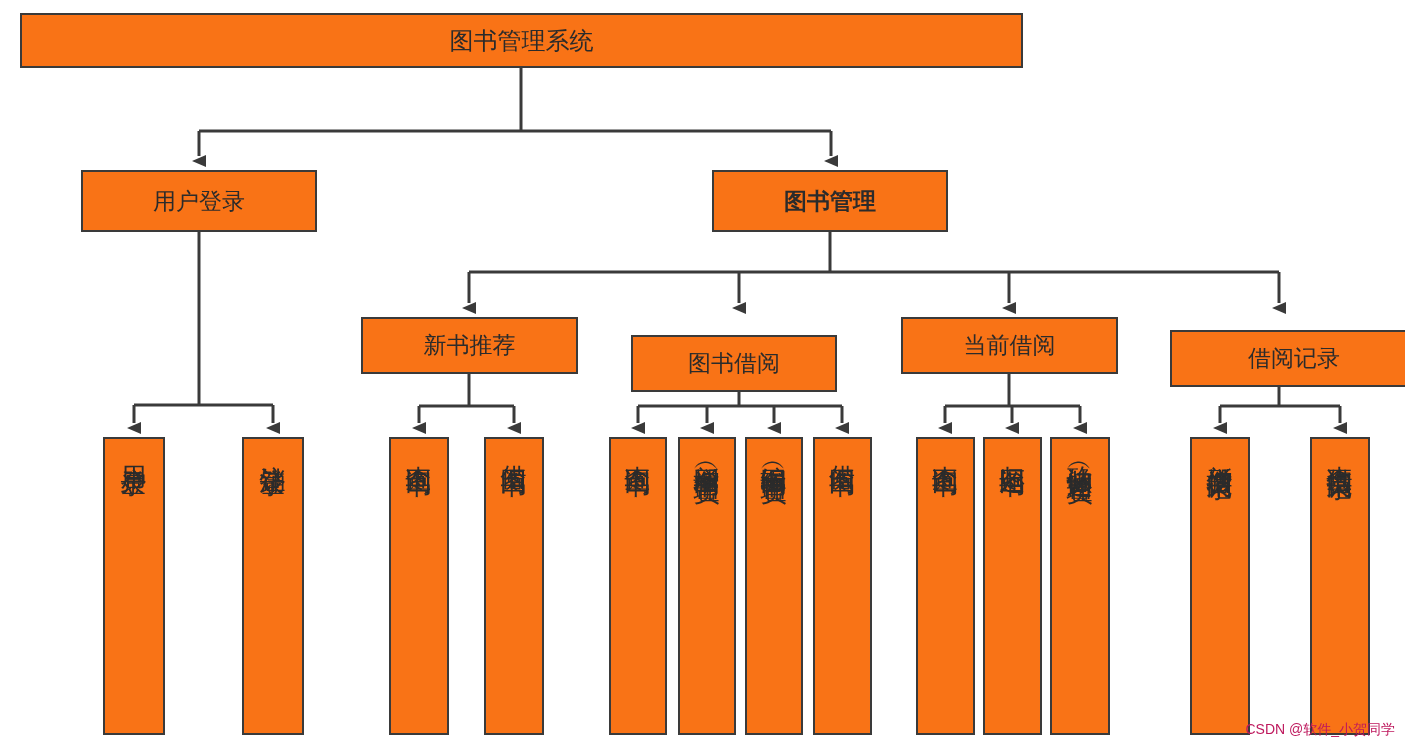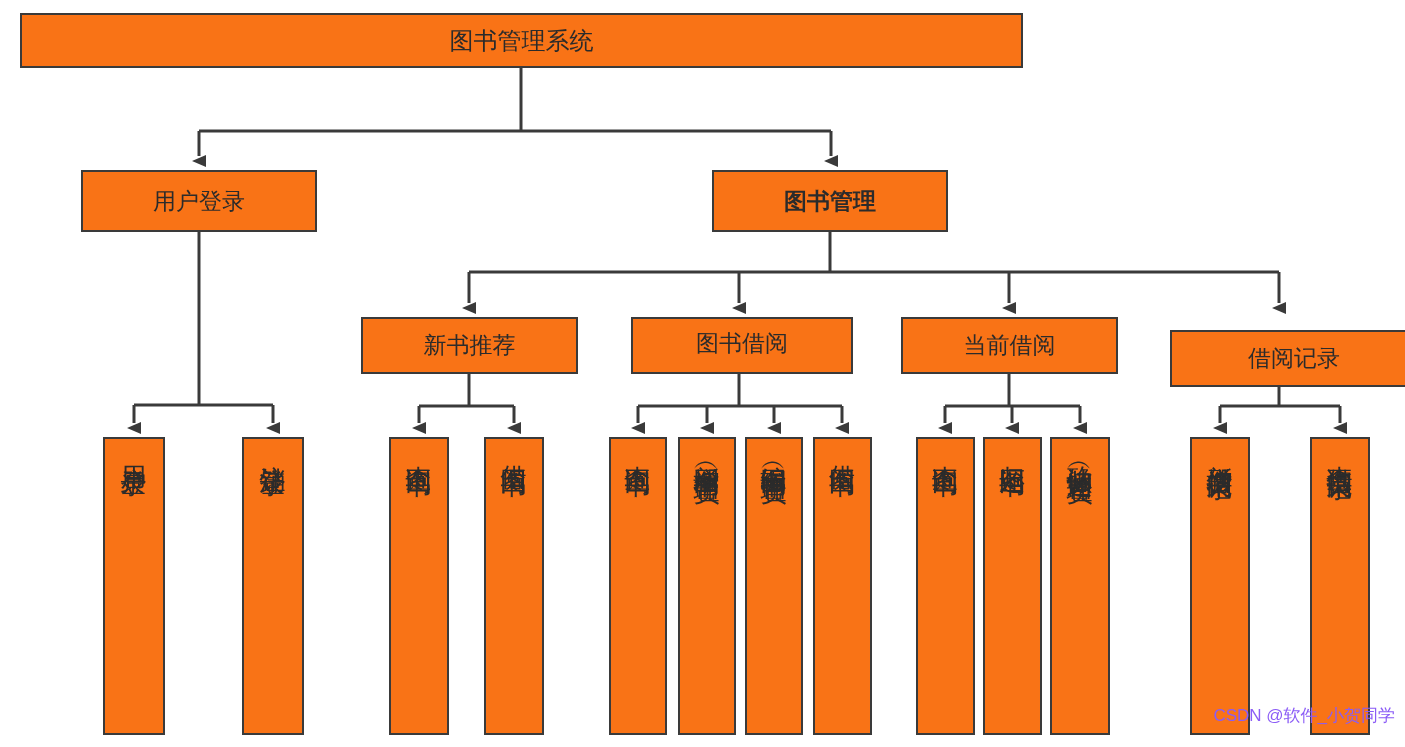--- a/index.html
+++ b/index.html
@@ -53,23 +53,23 @@
   .node.v .lbl {
     writing-mode: vertical-rl;
     text-orientation: upright;
     font-size: 26px;
     letter-spacing: 2px;
     line-height: 1;
   }
   .watermark {
     position: absolute;
     right: 10px;
-    bottom: 20px;
-    font-size: 17px;
-    color: #8b5cf6;
+    bottom: 8px;
+    font-size: 14px;
+    color: #be185d;
     z-index: 5;
     white-space: nowrap;
   }
 </style>
 </head>
 <body>
 
 <div id="canvas">
 
   <svg class="wires" viewBox="0 0 1405 747" xmlns="http://www.w3.org/2000/svg">
@@ -127,21 +127,21 @@
   <div class="node h" style="left:81px; top:170px; width:236px; height:62px;">
     <span class="lbl">用户登录</span>
   </div>
   <div class="node h" style="left:712px; top:170px; width:236px; height:62px;font-weight:bold;">
     <span class="lbl">图书管理</span>
   </div>
 
   <div class="node h" style="left:361px; top:317px; width:217px; height:57px;">
     <span class="lbl">新书推荐</span>
   </div>
-  <div class="node h" style="left:631px; top:317px; width:222px; height:57px;font-family:Liberation Mono, monospace;">
+  <div class="node h" style="left:631px; top:335px; width:206px; height:57px;">
     <span class="lbl">图书借阅</span>
   </div>
   <div class="node h" style="left:901px; top:317px; width:217px; height:57px;">
     <span class="lbl">当前借阅</span>
   </div>
   <div class="node h" style="left:1170px; top:330px; width:248px; height:57px;">
     <span class="lbl">借阅记录</span>
   </div>
 
   <div class="node v" style="left:103px; top:437px; width:62px; height:298px;">

